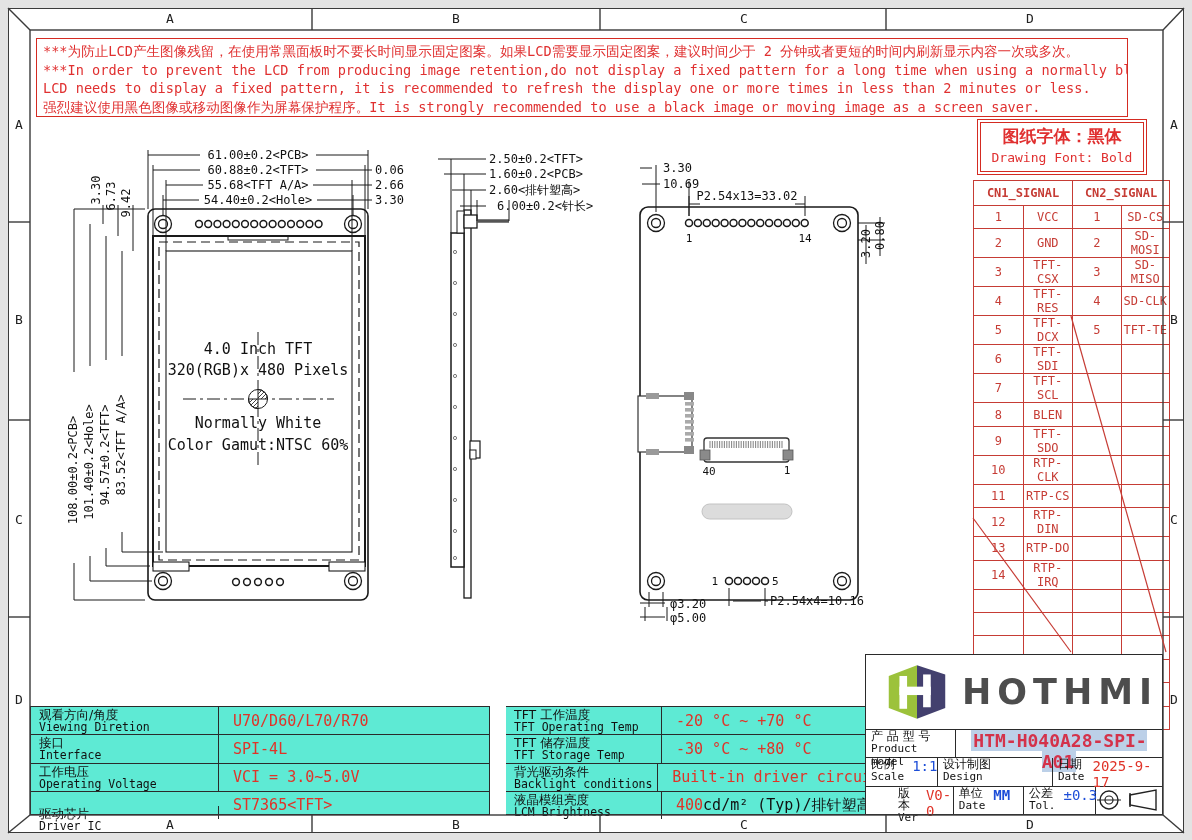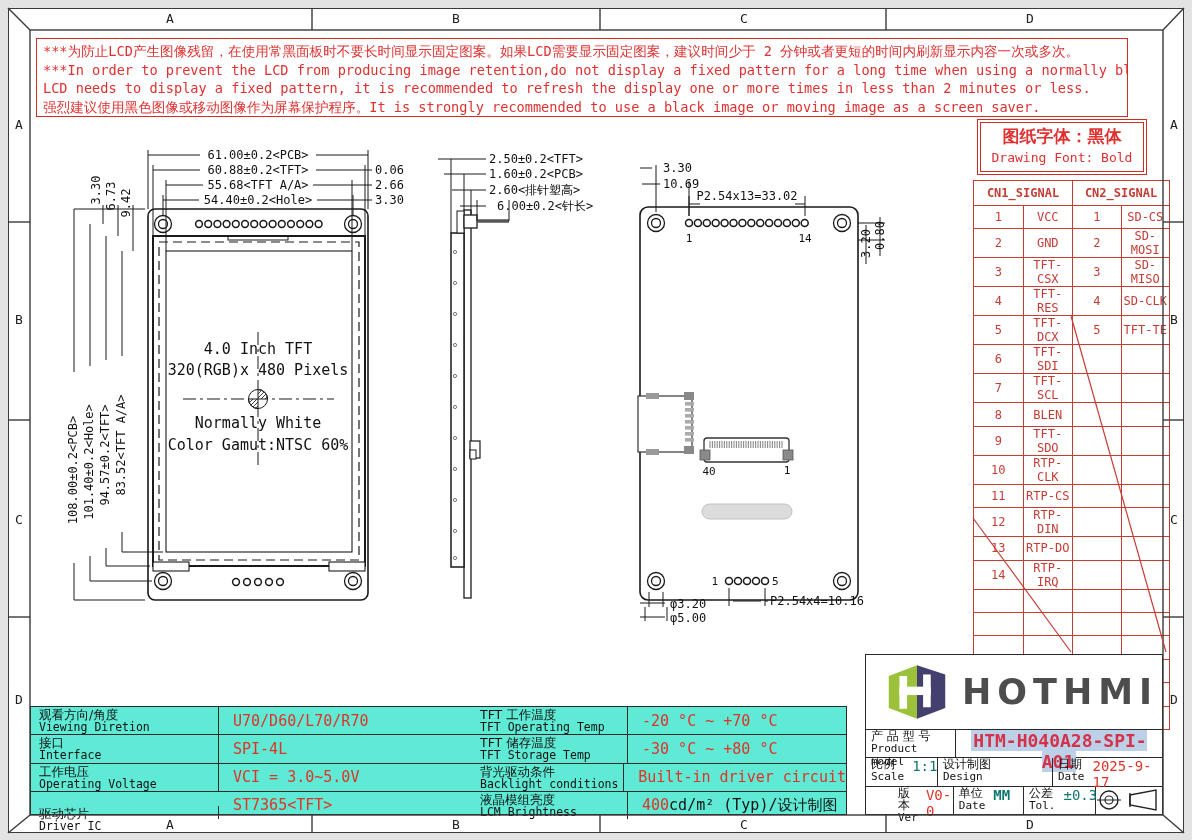--- a/index.html
+++ b/index.html
@@ -41,21 +41,21 @@
   #tblock .cell{border-right:1px solid #2a2a2a;display:flex;align-items:flex-start;box-sizing:border-box;}
   #tblock .cell:last-child{border-right:none;}
   .lblstack{padding-left:5px;line-height:1.0;}
   .lblstack .cn{font-size:12px;color:#111;}
   .lblstack .en{font:11px "DejaVu Sans Mono",monospace;color:#111;}
   #logo-row{height:74px;align-items:center;display:flex;}
   #brand{font-family:"DejaVu Sans",sans-serif;font-size:35px;font-weight:bold;letter-spacing:6px;color:#4d4d4d;}
   #prod-row{height:27px;}
   #prod-val{flex:1;text-align:center;font:bold 18px "DejaVu Sans Mono",monospace;color:#d4324a;}
   #prod-val span{background:#bcd0e8;padding:0 2px;}
-  .tb-val{font:14px "DejaVu Sans Mono",monospace;color:#0f766e;margin-left:8px;}
+  .tb-val{font:14px "DejaVu Sans Mono",monospace;color:#1d4ed8;margin-left:8px;}
   .tb-val.red{color:#e03328;}
   #svgmain{left:0;top:0;width:1192px;height:840px;pointer-events:none;z-index:9;}
   svg text{font-family:"DejaVu Sans Mono",monospace;fill:#111;}
 </style>
 </head>
 <body>
 
 <div id="sheet">
   <div id="paper" class="abs"></div>
 
@@ -246,21 +246,21 @@
     </div>
     <div class="row">
       <div class="lab" style="width:179px;margin-top:14px;">
         <div class="cn">驱动芯片</div>
         <div class="en">Driver IC</div>
       </div>
       <div class="val">ST7365&lt;TFT&gt;</div>
     </div>
   </div>
 
-  <div class="spec abs" style="left:472px;top:706px;width:375px;height:109px;border-left:none;">
+  <div class="spec abs" style="left:506px;top:706px;width:375px;height:109px;border-left:none;">
     <div class="row">
       <div class="lab" style="width:147px;">
         <div class="cn">TFT 工作温度</div>
         <div class="en">TFT Operating Temp</div>
       </div>
       <div class="val">-20 °C ~ +70 °C</div>
     </div>
     <div class="row">
       <div class="lab" style="width:147px;">
         <div class="cn">TFT 储存温度</div>
@@ -275,21 +275,21 @@
       </div>
       <div class="val">Built-in driver circuit</div>
     </div>
     <div class="row">
       <div class="lab" style="width:147px;">
         <div class="cn">液晶模组亮度</div>
         <div class="en">LCM Brightness</div>
       </div>
       <div class="val">
           <span>400</span>
-          <span class="blk"> cd/m² (Typ)/设计制图</span>
+          <span class="blk"> cd/m² (Typ)/排针塑高</span>
         </div>
     </div>
   </div>
 
   <div id="tblock" class="abs">
     <div class="trow" id="logo-row" style="border-bottom:1px solid #2a2a2a;">
       <svg width="62" height="58" viewBox="0 0 80 76" style="margin-left:20px;">
         <polygon points="3,17 40,3 40,73 3,59" fill="#9cc23b"></polygon>
         <polygon points="40,3 77,15 77,59 40,73" fill="#43406e"></polygon>
         <rect x="17" y="17" width="10" height="43" fill="#fff"></rect>

